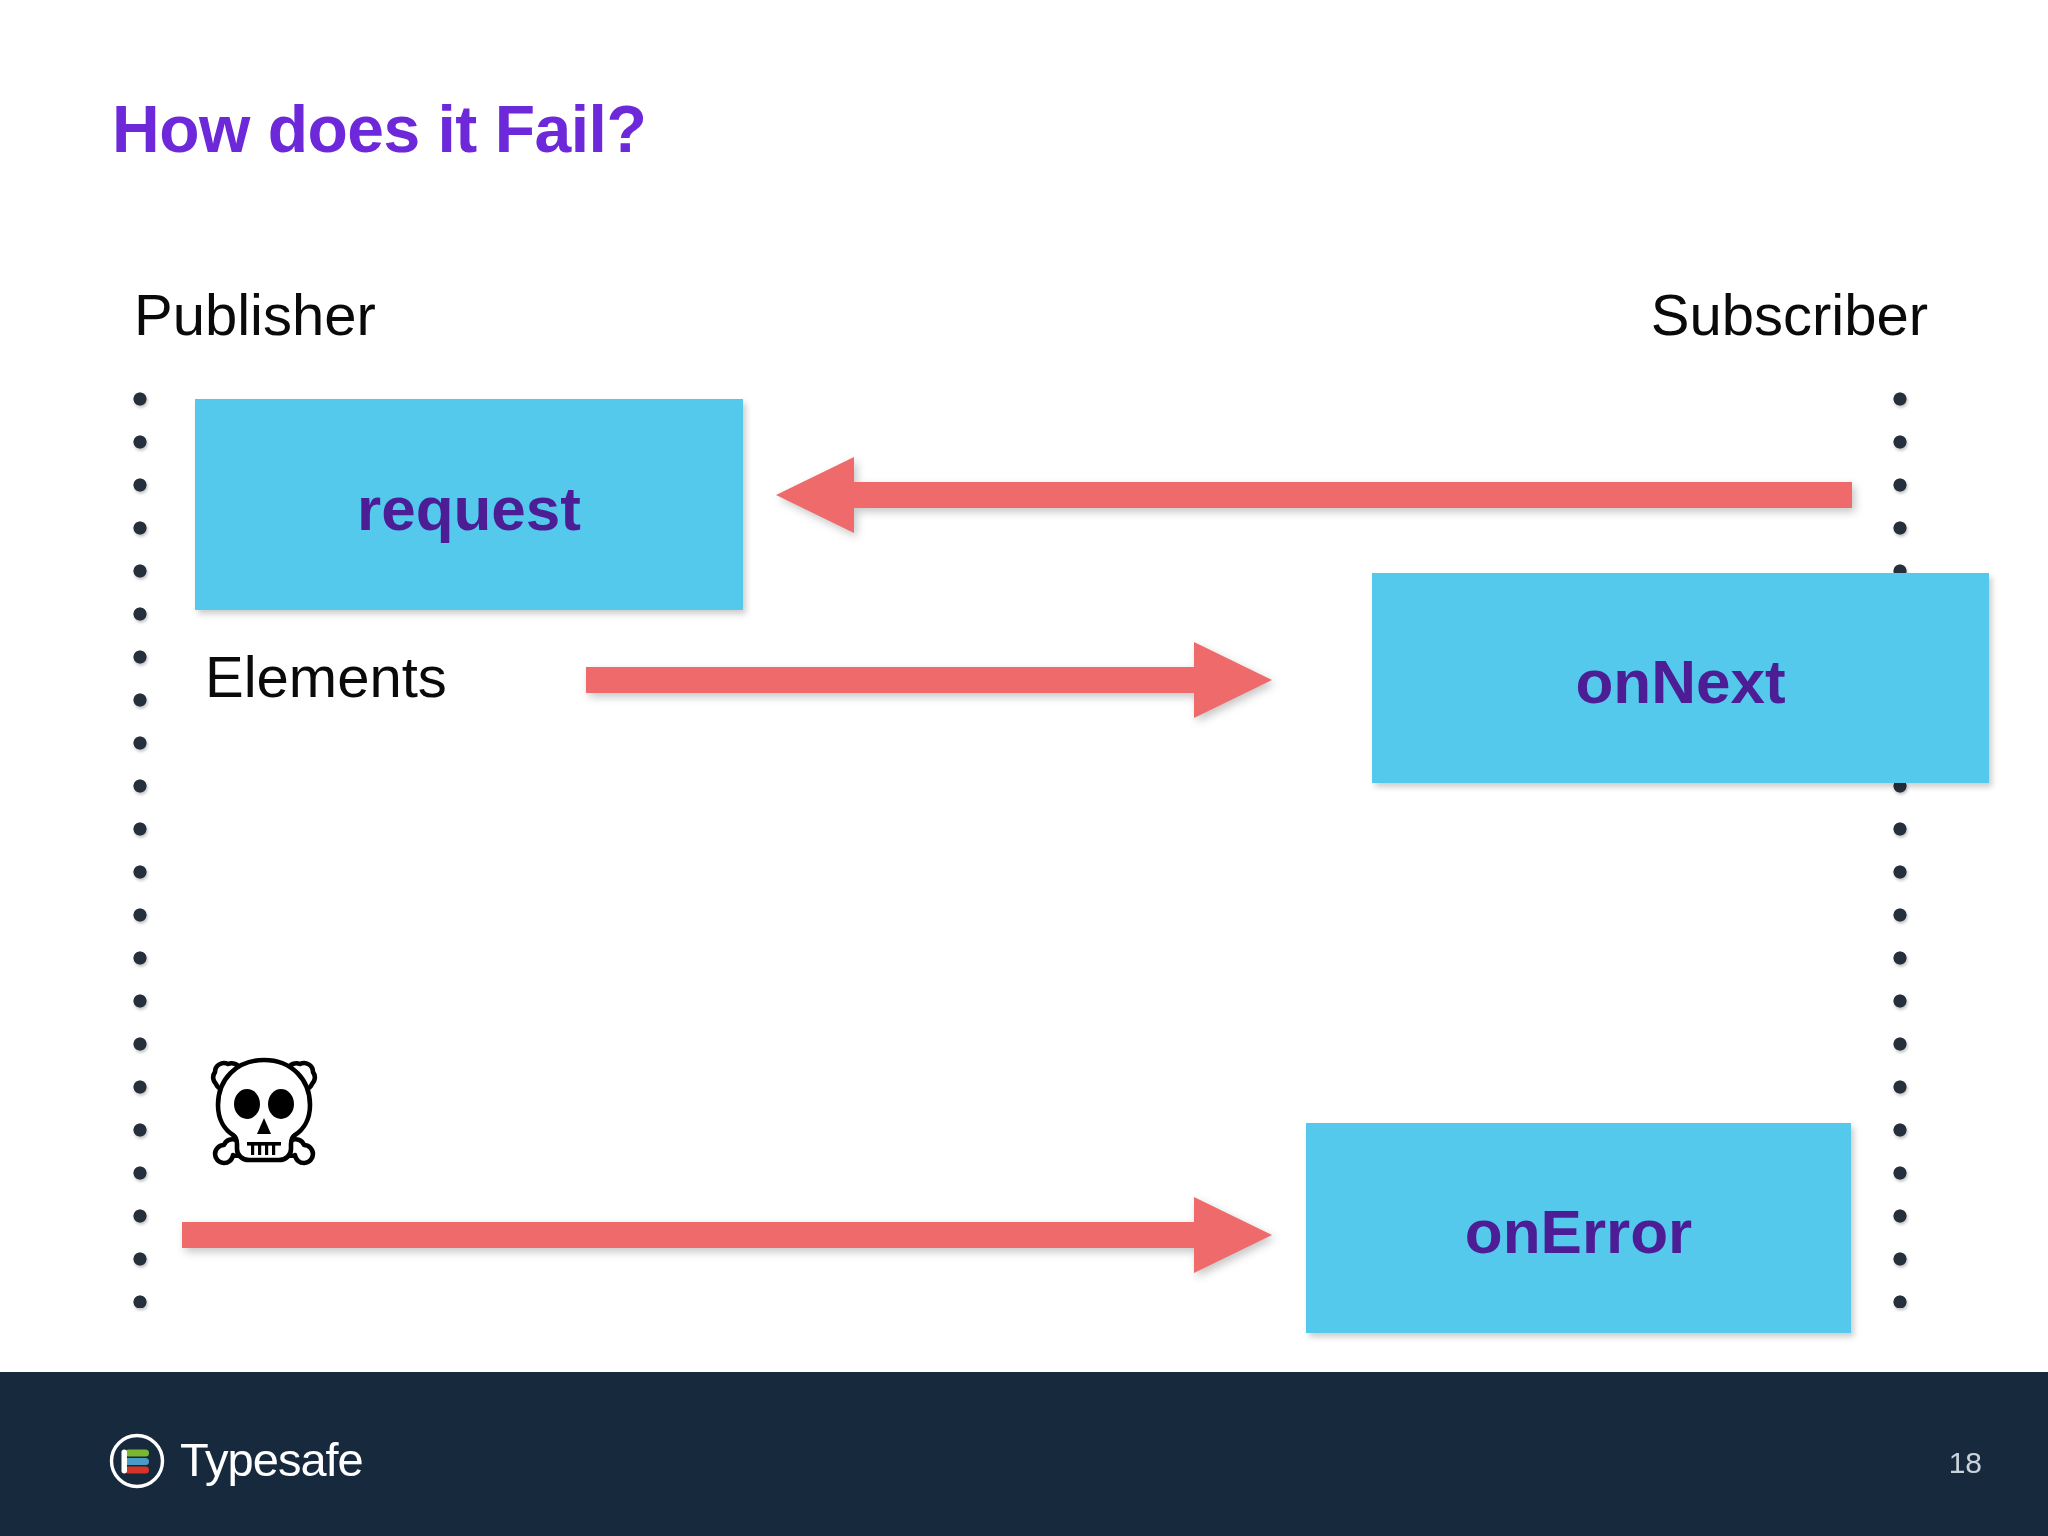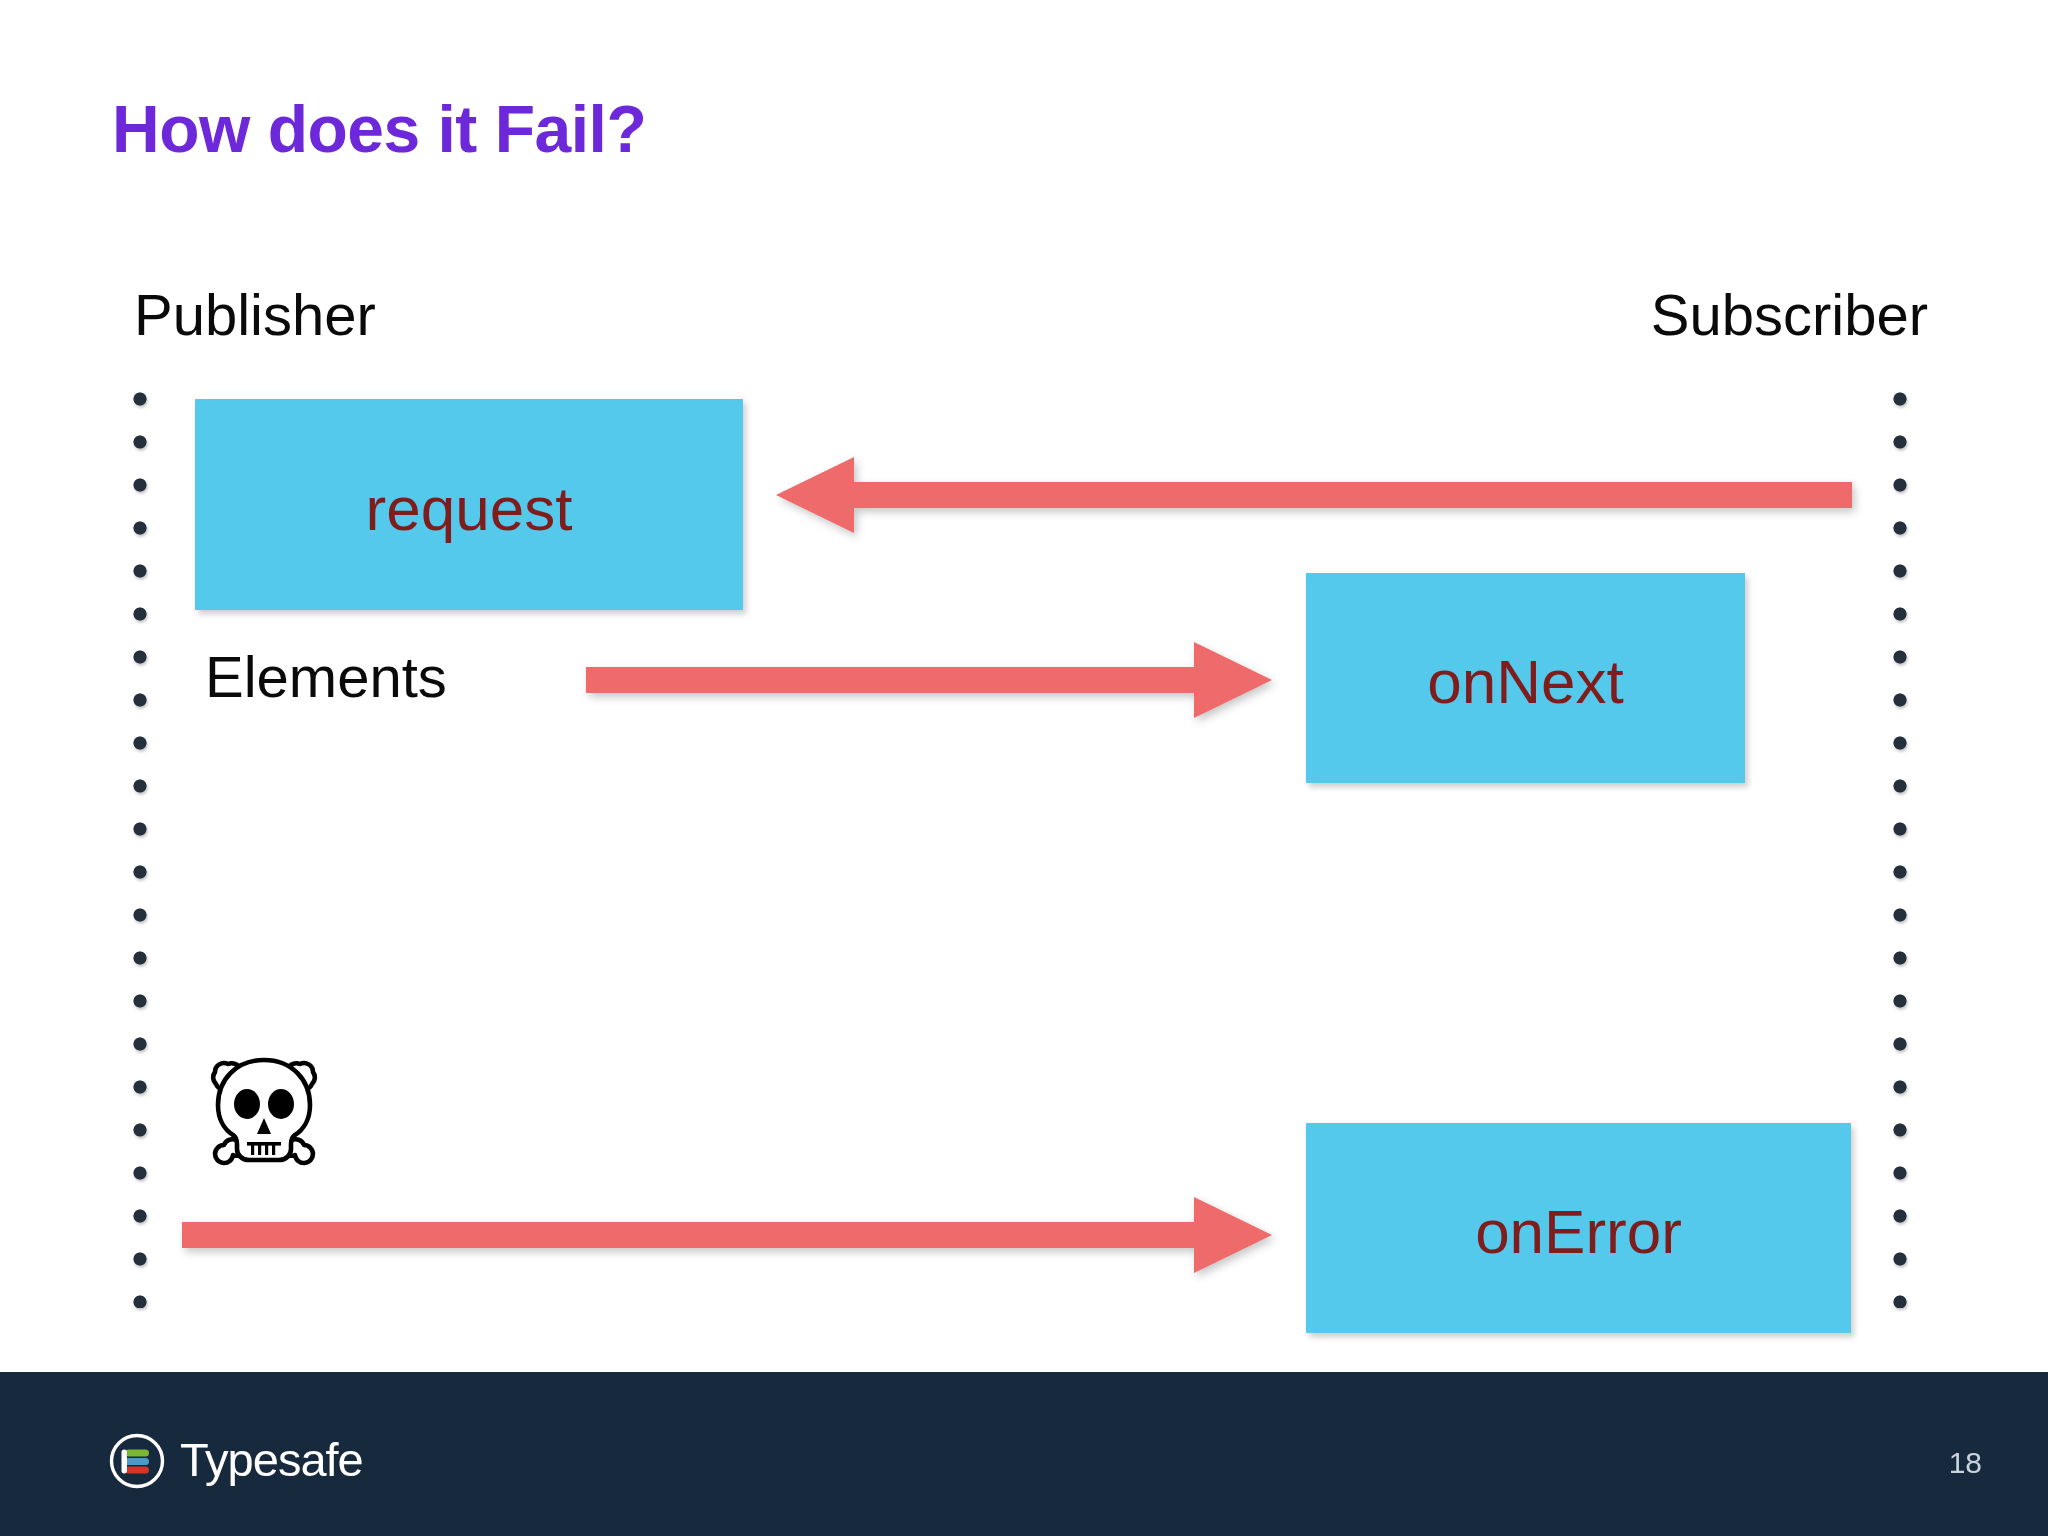--- a/index.html
+++ b/index.html
@@ -66,38 +66,38 @@
   
   .msg-box {
     position: absolute;
     background: #55C9EC;
     box-shadow: 3px 4px 6px rgba(0,0,0,0.20);
     display: flex;
     align-items: center;
     justify-content: center;
   }
   .msg-box-label {
-    color: #7f1d1d;
+    color: #4c1d95;
     font-size: 62px;
-    font-weight: normal;
+    font-weight: bold;
     line-height: 1;
     position: relative;
     top: 4px;
     white-space: nowrap;
   }
   #box-request {
     left: 195px;
     top: 399px;
     width: 548px;
     height: 211px;
   }
   #box-onnext {
-    left: 1306px;
+    left: 1372px;
     top: 573px;
-    width: 439px;
+    width: 617px;
     height: 210px;
   }
   #box-onerror {
     left: 1306px;
     top: 1123px;
     width: 545px;
     height: 210px;
   }
 
   

